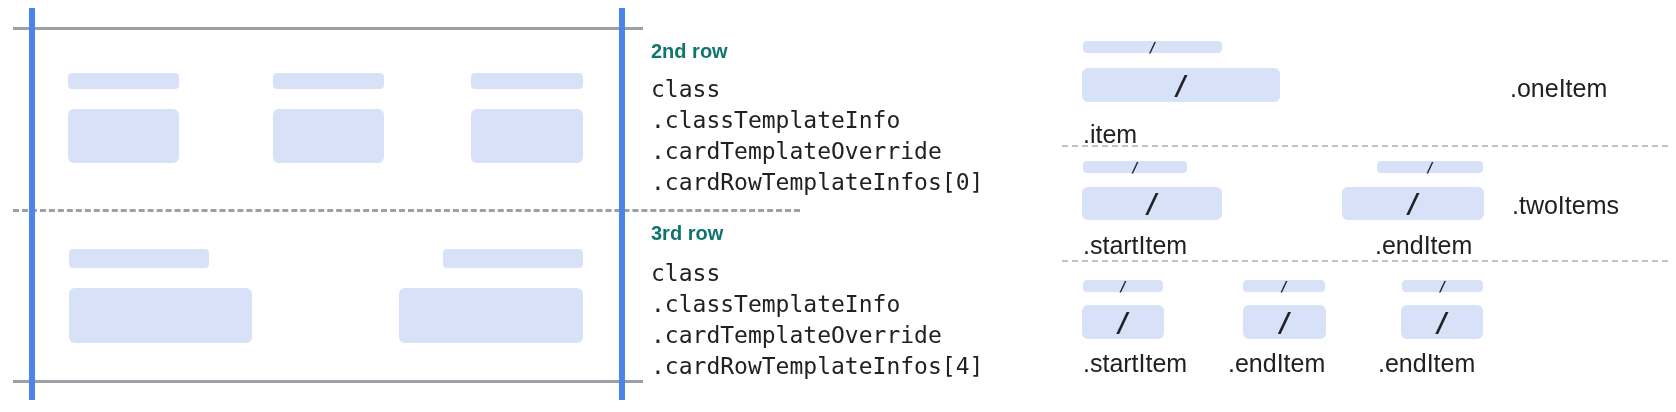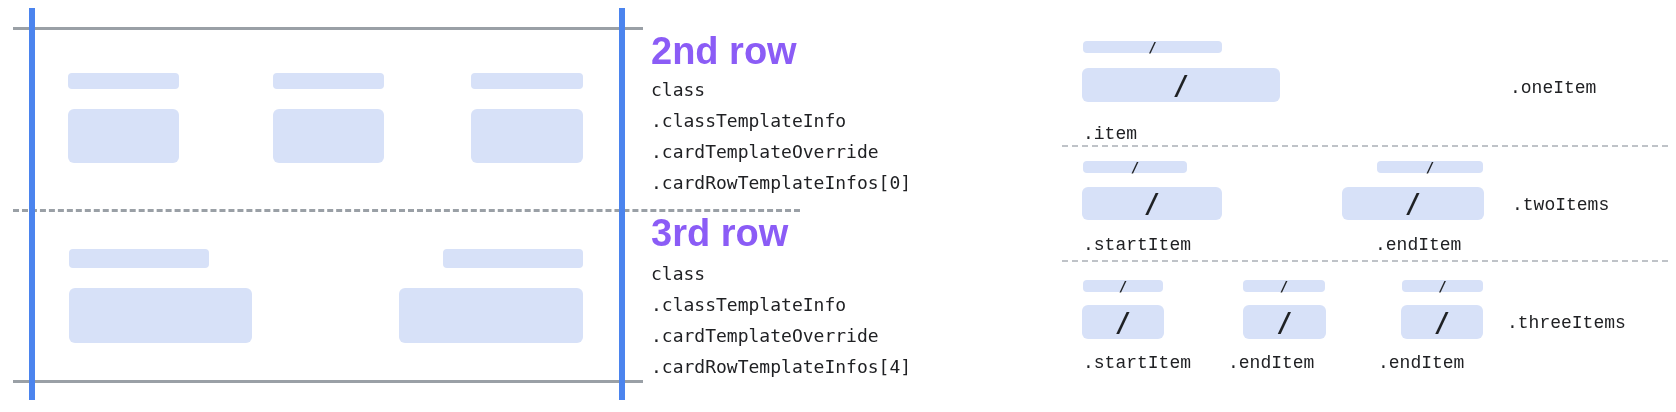--- a/index.html
+++ b/index.html
@@ -25,33 +25,33 @@
     font-weight:bold;font-size:14px;line-height:12px;color:#1f2124;
   }
   .slash-lg{
     font-family:"DejaVu Sans Mono", monospace;
     font-weight:bold;font-size:27px;line-height:33px;color:#1f2124;
   }
   
   .heading{
     position:absolute;
     font-family:"Liberation Sans", sans-serif;
-    font-weight:bold;font-size:38px;line-height:34px;color:#8b5cf6;
+    font-weight:bold;font-size:20px;line-height:34px;color:#0f766e;
     white-space:nowrap;
   }
   .code{
     position:absolute;
     font-family:"DejaVu Sans Mono", monospace;
-    font-size:18px;line-height:31px;color:#202124;
+    font-size:23px;line-height:31px;color:#202124;
     white-space:pre;
   }
   .mono-label{
     position:absolute;
-    font-family:Liberation Mono, monospace;
-    font-size:18px;line-height:23px;color:#202124;
+    font-family:Liberation Sans, sans-serif;
+    font-size:25px;line-height:23px;color:#202124;
     white-space:nowrap;
   }
 </style>
 </head>
 <body>
 
 <div class="stage">
 
   <div class="hline" style="left:13px;top:27px;width:630px;"></div>
   <div class="hline" style="left:13px;top:380px;width:630px;"></div>
@@ -125,15 +125,14 @@
   <div class="mono-label" style="left:1228px;top:352px;">.endItem</div>
 
   <div class="bar sm slashed" style="left:1402px;top:280px;width:81px;height:12px;">
       <span class="slash-sm">/</span>
     </div>
   <div class="bar lg slashed" style="left:1401px;top:305px;width:82px;height:34px;">
       <span class="slash-lg">/</span>
     </div>
   <div class="mono-label" style="left:1378px;top:352px;">.endItem</div>
 
-  <div class="mono-label" style="left:1507px;top:312px;">.threeItems</div>
 
 </div>
 
 </body></html>

